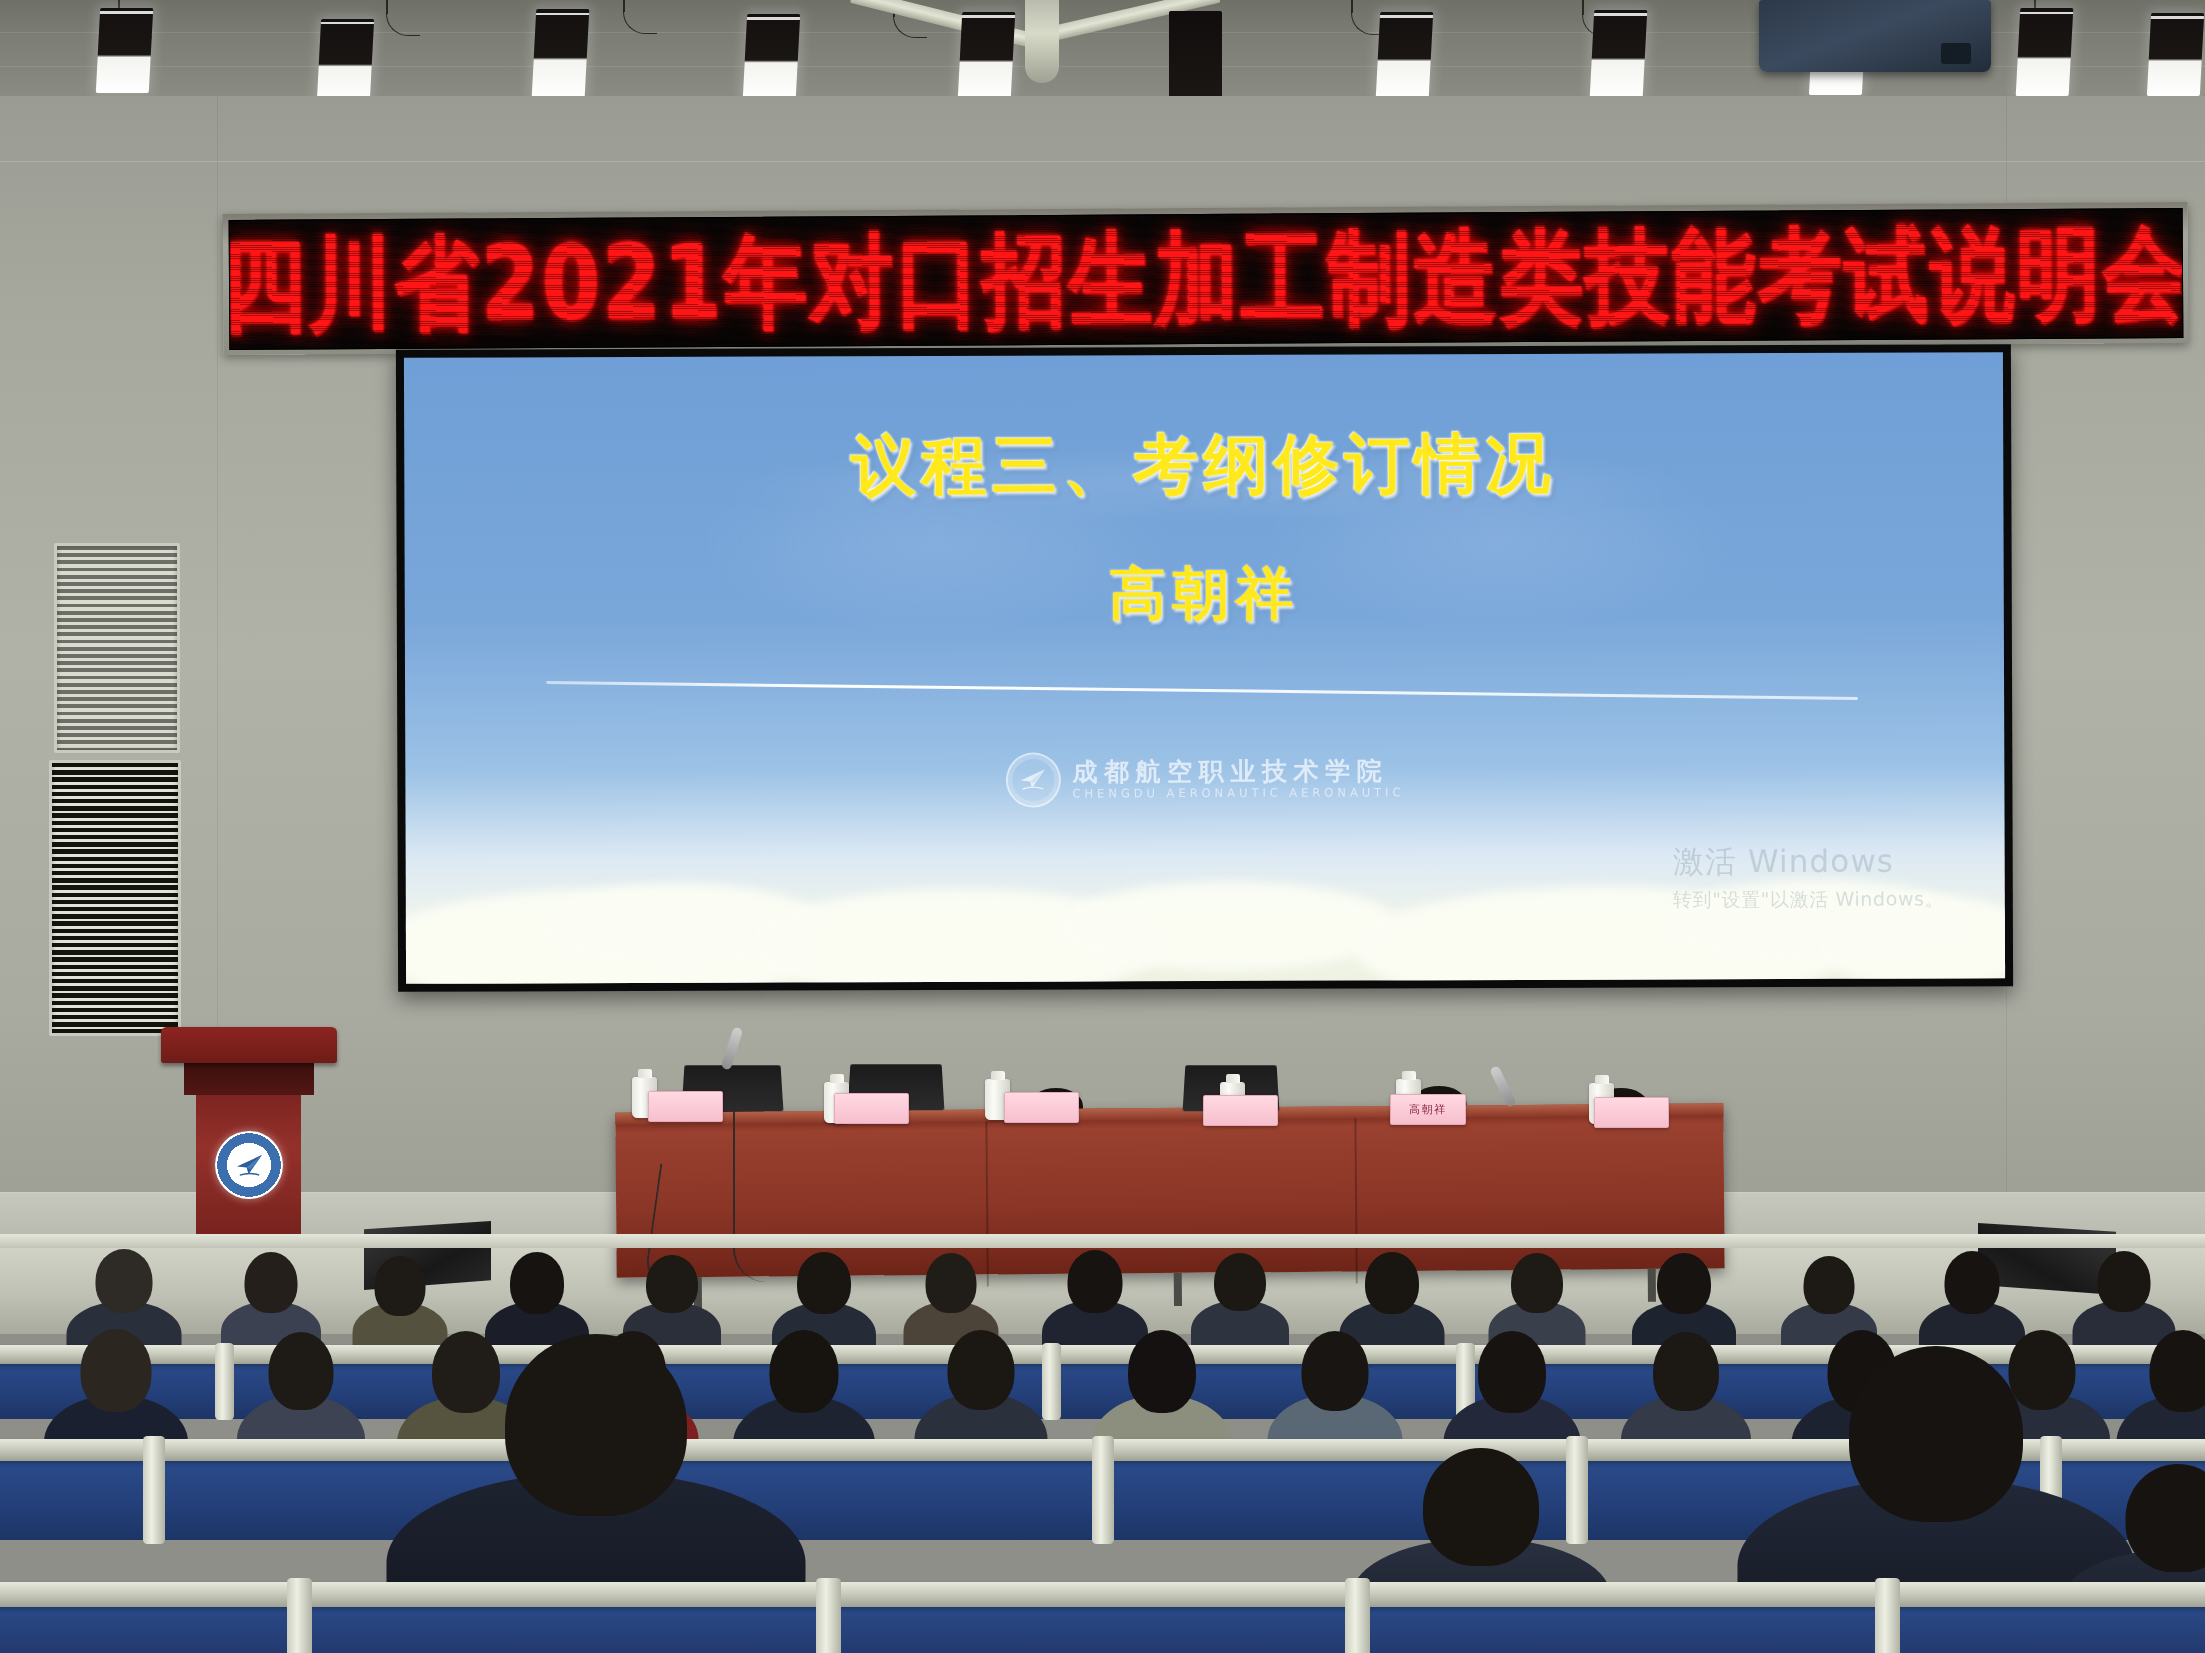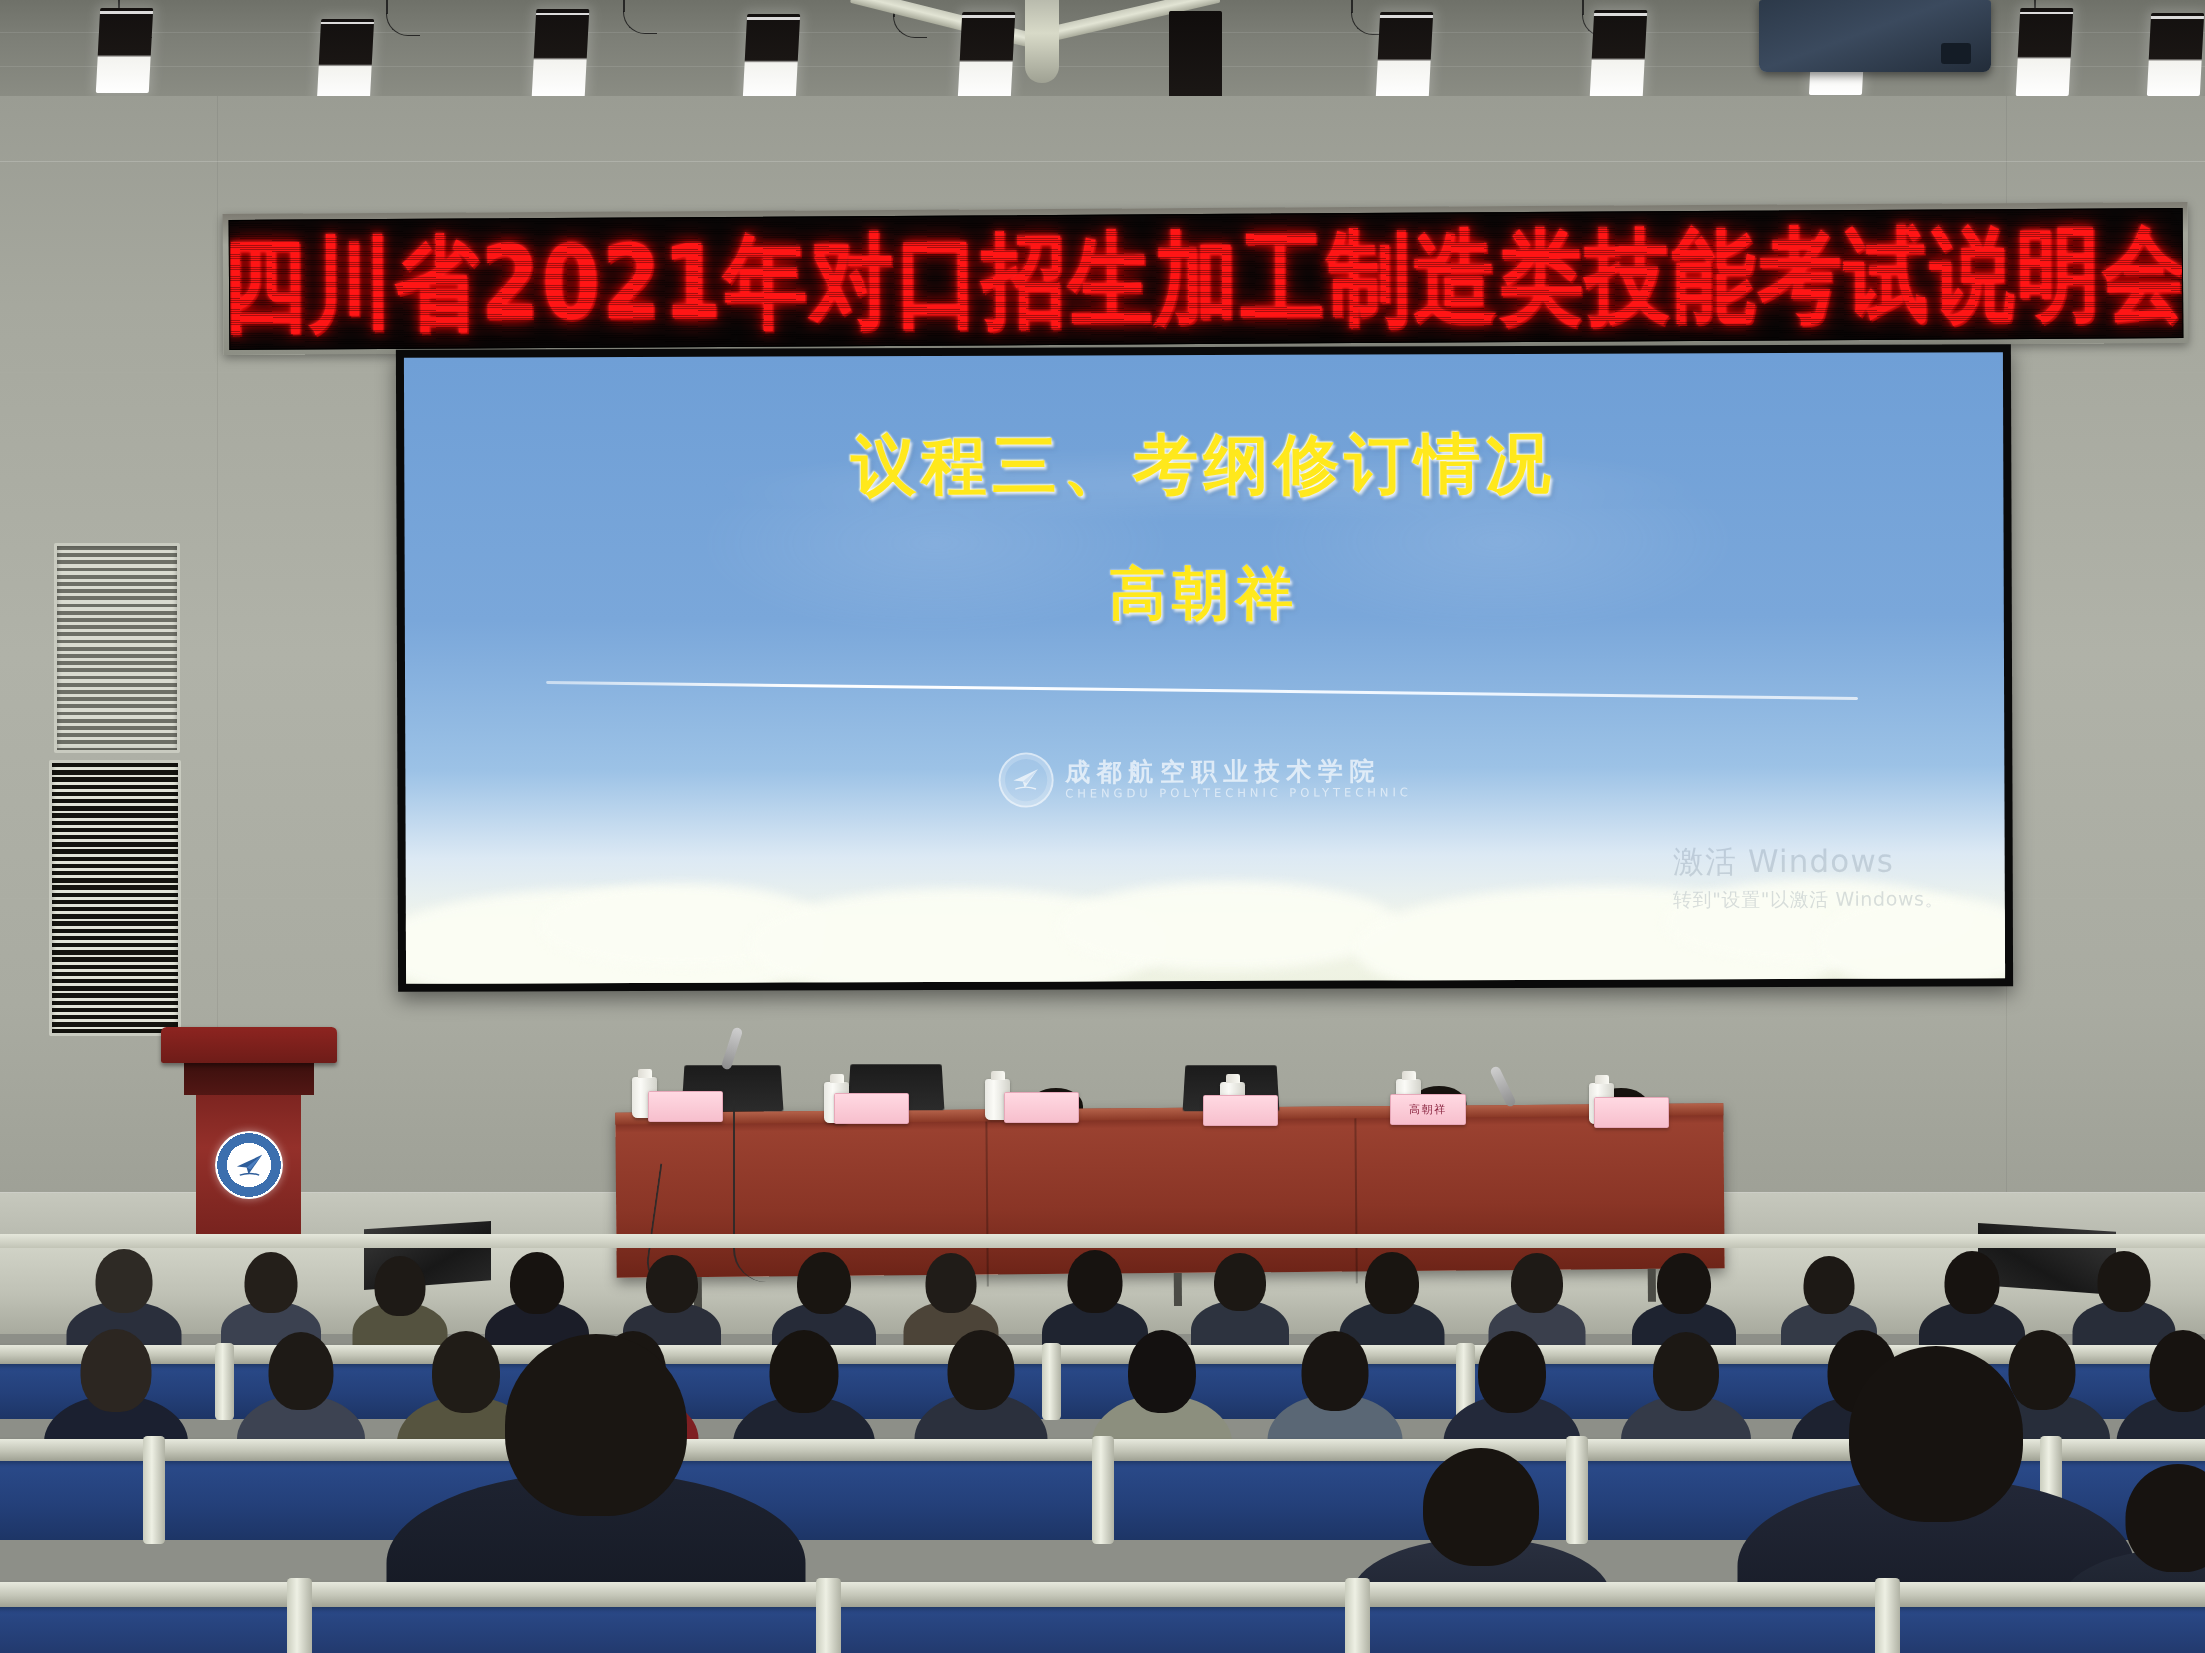--- a/index.html
+++ b/index.html
@@ -383,21 +383,21 @@
       <div class="slide-logo">
         <div class="logo-seal">
           <svg viewBox="0 0 64 64" aria-hidden="true">
             <path d="M6 34 L58 10 L30 50 L26 36 Z" fill="#ffffff"></path>
             <path d="M26 36 L58 10 L34 40 Z" fill="#dfeaf7"></path>
             <path d="M10 52 Q32 44 54 52" stroke="#ffffff" stroke-width="3" fill="none"></path>
           </svg>
         </div>
         <div class="logo-words">
           <span class="logo-cn">成都航空职业技术学院</span>
-          <span class="logo-en">CHENGDU POLYTECHNIC POLYTECHNIC</span>
+          <span class="logo-en">CHENGDU AERONAUTIC AERONAUTIC</span>
         </div>
       </div>
 
       <div class="winmark">
         <div class="l1">激活 Windows</div>
         <div class="l2">转到"设置"以激活 Windows。</div>
       </div>
     </div>
   </div>
 

